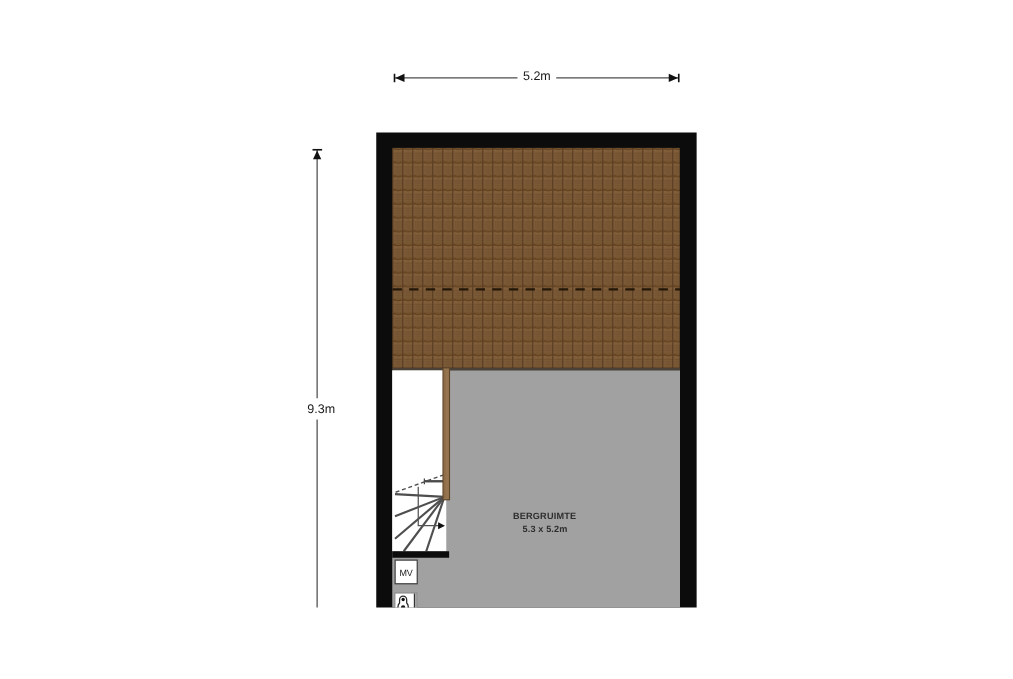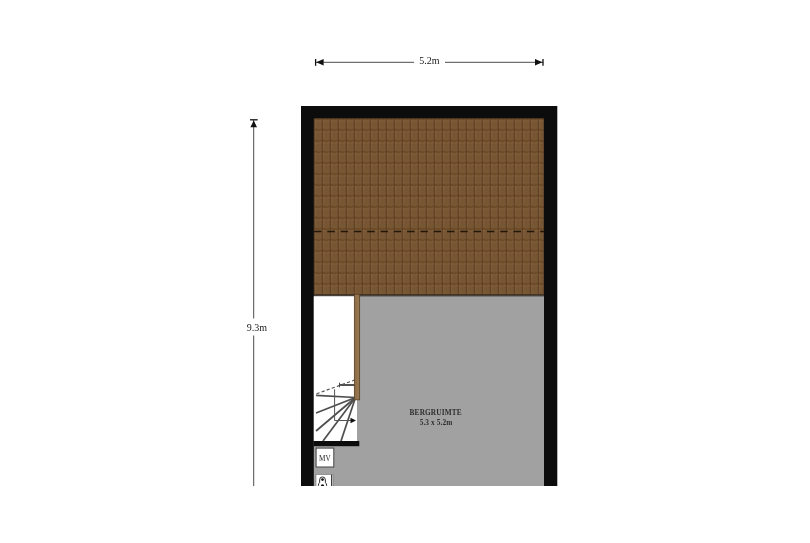--- a/index.html
+++ b/index.html
@@ -1,16 +1,16 @@
 <!DOCTYPE html>
 <html><head>
 <meta charset="utf-8">
 <style>
   html,body{margin:0;padding:0;background:#ffffff;}
-  .page{position:relative;width:810px;height:486px;overflow:hidden;font-family:Liberation Serif, serif;}
+  .page{position:relative;width:810px;height:486px;overflow:hidden;font-family:Liberation Sans, sans-serif;}
   svg{position:absolute;left:0;top:0;}
 </style>
 </head>
 <body>
 <div class="page">
 <svg width="810" height="543" viewBox="0 0 810 543">
   <defs>
     <pattern id="tiles" width="8" height="11" patternUnits="userSpaceOnUse" x="313.8" y="118.3">
       <rect width="8" height="11" fill="#7b5937"></rect>
       <rect x="0" y="1.4" width="8" height="1.4" fill="#8a6540" opacity="0.6"></rect>

